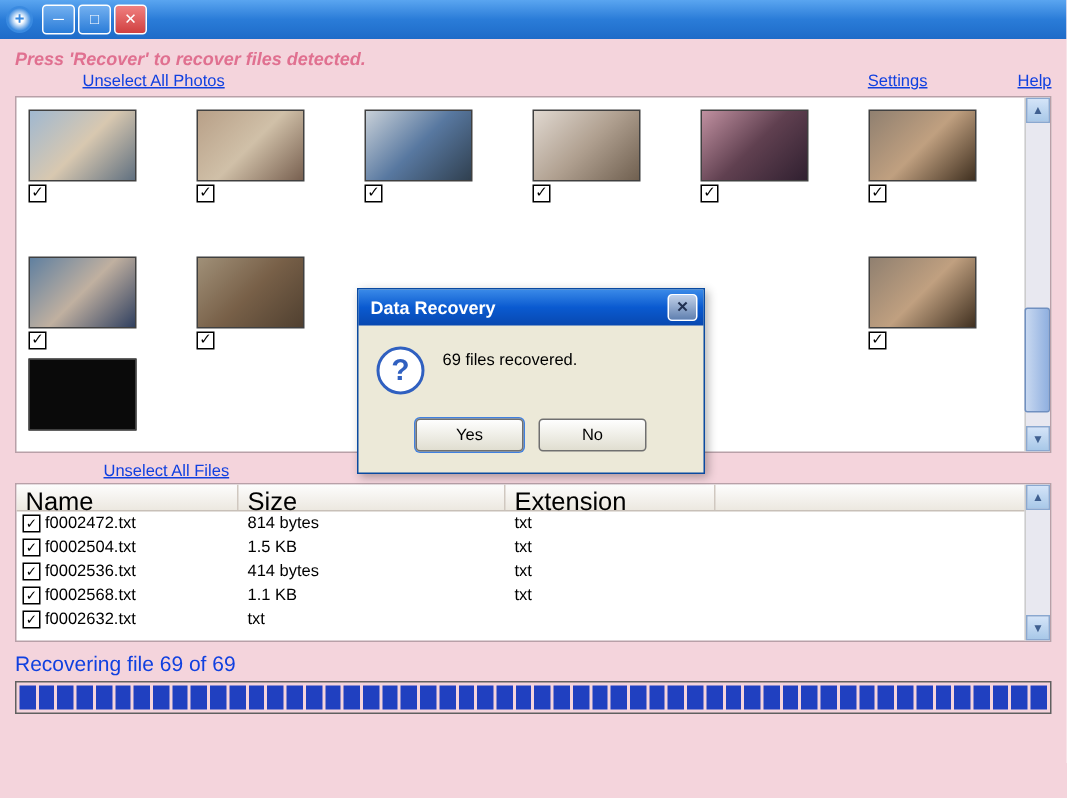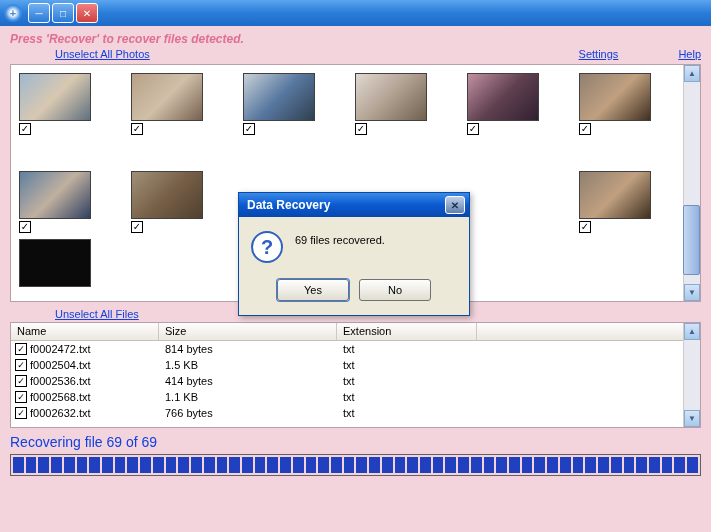--- a/index.html
+++ b/index.html
@@ -35,24 +35,24 @@
 .thumb-img.c2 { background: linear-gradient(135deg, #b8a088, #d0c0a8, #786050); }
 .thumb-img.c3 { background: linear-gradient(135deg, #c8d0d8, #5878a0, #304050); }
 .thumb-img.c4 { background: linear-gradient(135deg, #e0d8d0, #b0a090, #706050); }
 .thumb-img.c5 { background: linear-gradient(135deg, #c090a0, #604050, #302030); }
 .thumb-img.c6 { background: linear-gradient(135deg, #908070, #c0a080, #403020); }
 .thumb-img.c7 { background: linear-gradient(135deg, #6080a0, #c0b0a0, #304060); }
 .thumb-img.c8 { background: linear-gradient(135deg, #a09078, #786048, #504030); }
 .thumb-img.c9 { background: #0a0a0a; }
 
 
-.files-label { margin-top: 6px; }
+.files-label { margin-top: 6px; margin-left: 14px; }
 .files-panel { background: #fff; border: 1px solid #b8a0a8; margin-top: 2px; height: 106px; position: relative; overflow: hidden; }
 .files-header { display: flex; background: linear-gradient(to bottom, #fdfdfd, #ece8e0); border-bottom: 1px solid #c8c0b8; height: 18px; }
-.fh-cell { border-right: 1px solid #d0c8c0; padding: 2px 6px; font-size: 11px; }
+.fh-cell { border-right: 1px solid #d0c8c0; padding: 2px 6px; font-size: 17px; }
 .fh-name { width: 148px; }
 .fh-size { width: 178px; }
 .fh-ext { width: 140px; }
 .fh-blank { flex: 1; }
 .files-body { }
 .file-row { display: flex; height: 16px; align-items: center; }
 .fc-name { width: 148px; padding-left: 4px; display: flex; align-items: center; gap: 3px; }
 .fc-size { width: 178px; padding-left: 6px; }
 .fc-ext { width: 140px; padding-left: 6px; }
 .file-check { width: 12px; height: 12px; border: 1px solid #000; background: #fff; display: inline-flex; align-items: center; justify-content: center; font-size: 9px; line-height: 1; }
@@ -200,21 +200,20 @@
             <span>f0002568.txt</span>
           </div>
         <div class="fc-size">1.1 KB</div>
         <div class="fc-ext">txt</div>
       </div>
       <div class="file-row">
         <div class="fc-name">
             <span class="file-check">✓</span>
             <span>f0002632.txt</span>
           </div>
-        <div class="fc-size">766 bytes</div>
         <div class="fc-ext">txt</div>
       </div>
     </div>
     <div class="files-scroll">
       <div class="sb-btn">▲</div>
       <div class="sb-btn bot">▼</div>
     </div>
   </div>
 
   <div class="progress-label">Recovering file 69 of 69</div>

